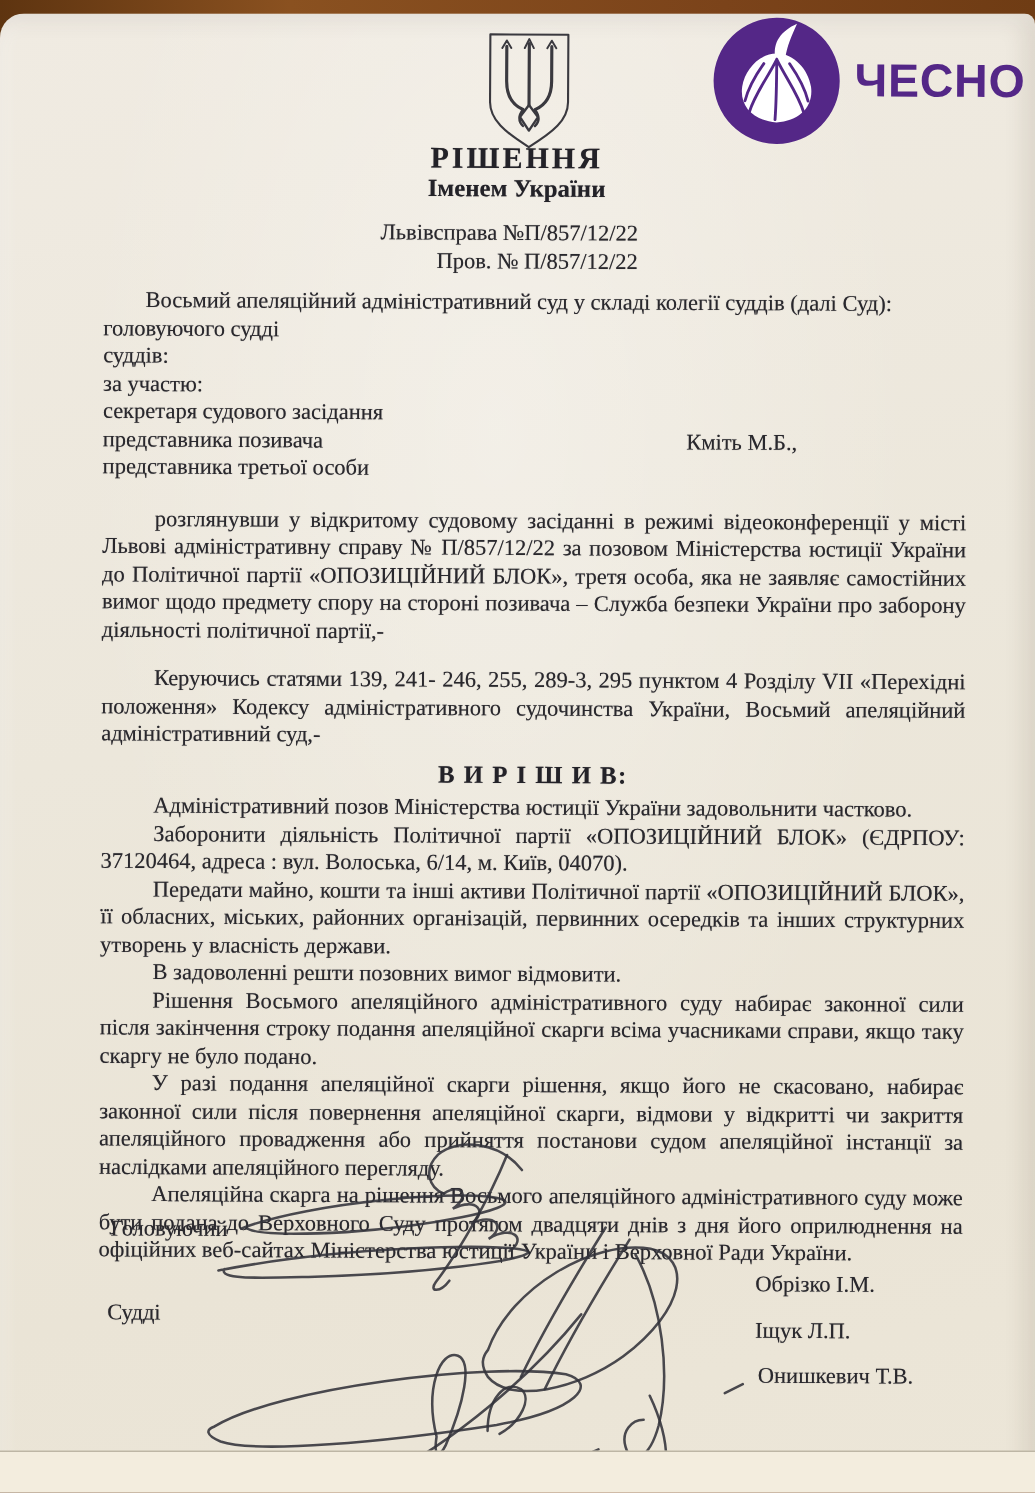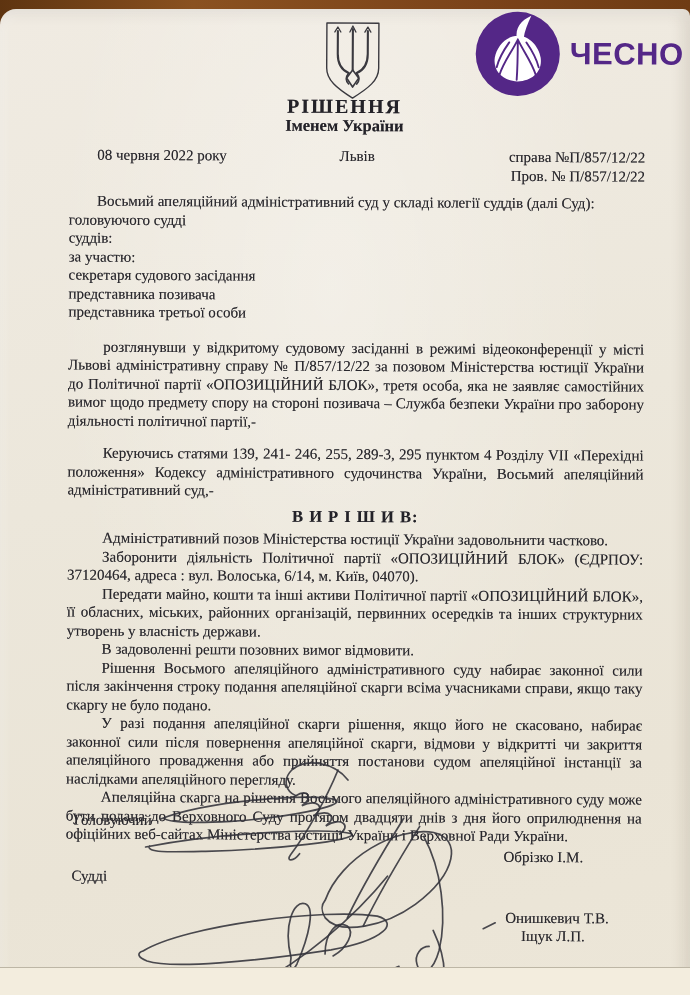--- a/index.html
+++ b/index.html
@@ -34,34 +34,34 @@
   .chesno{position:absolute;left:475px;top:1px;display:flex;align-items:center;}
   .chesno-text{
     font-family:"Liberation Sans","DejaVu Sans",sans-serif;
     font-weight:bold;font-size:31px;letter-spacing:.5px;
     color:#542787;margin-left:9px;text-shadow:none;
   }
   h1.title{margin:0;text-align:center;font-size:20px;letter-spacing:2px;font-weight:bold;color:#232228;}
   h2.subtitle{margin:1px 0 0;text-align:center;font-size:16.5px;font-weight:bold;color:#232228;}
   .date-row{display:grid;grid-template-columns:1fr auto 1fr;margin:12px 44px 0 70px;align-items:start;}
   .date-left{padding-left:28px;white-space:nowrap;}
-  .date-city{text-align:left;}
+  .date-city{text-align:right;}
   .date-case{text-align:right;white-space:nowrap;}
   .content{margin:0 44px 0 70px;text-align:justify;}
   .panel-intro{margin:9px 0 0;text-indent:28px;}
   .panel-row{display:grid;grid-template-columns:389px 1fr;}
   .preamble-1{margin:16px 0 0;text-indent:35px;}
   .preamble-2{margin:14px 0 0;text-indent:35px;}
   h3.resolve{margin:7px 0 4px;text-align:center;font-size:16.5px;font-weight:bold;letter-spacing:1px;color:#232228;}
   p.res{margin:0;text-indent:35px;}
   .sig-block{position:absolute;left:70px;right:44px;top:797px;height:170px;}
   .sig-label-1{position:absolute;left:8px;top:6px;}
   .sig-name-1{position:absolute;left:438px;top:26px;margin-top:15px;}
   .sig-label-2{position:absolute;left:6px;top:62px;}
-  .sig-name-2{position:absolute;left:456px;top:72px;margin-top:48px;}
+  .sig-name-2{position:absolute;left:438px;top:72px;}
   .sig-name-3{position:absolute;left:440px;top:102px;text-align:right;}
   .sig-svg{position:absolute;left:0;top:731px;pointer-events:none;}
   svg .ink{stroke:#32323a;stroke-width:1.7;fill:none;stroke-linecap:round;opacity:.88;}
   svg .arms{stroke:#3a393f;fill:none;stroke-linecap:round;stroke-linejoin:round;}
 </style>
 </head>
 <body>
 
 <div class="paper">
   <div class="doc">
@@ -84,21 +84,20 @@
           <path d="M45,30 C38,44 30,54 26,67 M45,30 C45,46 45,58 44,72 M45,30 C52,44 60,54 64,67 M36,33 C29,43 25,51 23,59 M54,33 C61,43 65,51 67,59" stroke="#542787" stroke-width="2" fill="none" stroke-linecap="round"></path>
         </svg>
         <span class="chesno-text">ЧЕСНО</span>
       </div>
     </div>
 
     <h1 class="title">РІШЕННЯ</h1>
     <h2 class="subtitle">Іменем України</h2>
 
     <div class="date-row">
-      <span class="date-left">08 червня 2022 року</span>
       <span class="date-city">Львів</span>
       <span class="date-case">
         <span>справа №П/857/12/22</span><br>
         <span>Пров. № П/857/12/22</span>
       </span>
     </div>
 
     <div class="content">
       <p class="panel-intro">Восьмий апеляційний адміністративний суд у складі колегії суддів (далі Суд):</p>
 
@@ -110,20 +109,21 @@
       </div>
       <div class="panel-row">
         <span>за участю:</span>
         <span></span>
       </div>
       <div class="panel-row">
         <span>секретаря судового засідання</span>
       </div>
       <div class="panel-row">
         <span>представника позивача</span>
+        <span>Кміть М.Б.,</span>
       </div>
       <div class="panel-row">
         <span>представника третьої особи</span>
       </div>
 
       <p class="preamble-1">розглянувши у відкритому судовому засіданні в режимі відеоконференції у місті Львові адміністративну справу № П/857/12/22 за позовом Міністерства юстиції України до Політичної партії «ОПОЗИЦІЙНИЙ БЛОК», третя особа, яка не заявляє самостійних вимог щодо предмету спору на стороні позивача – Служба безпеки України про заборону діяльності політичної партії,-</p>
       <p class="preamble-2">Керуючись статями 139, 241- 246, 255, 289-3, 295 пунктом 4 Розділу VII «Перехідні положення» Кодексу адміністративного судочинства України, Восьмий апеляційний адміністративний суд,-</p>
 
       <h3 class="resolve">В И Р І Ш И В:</h3>
 

